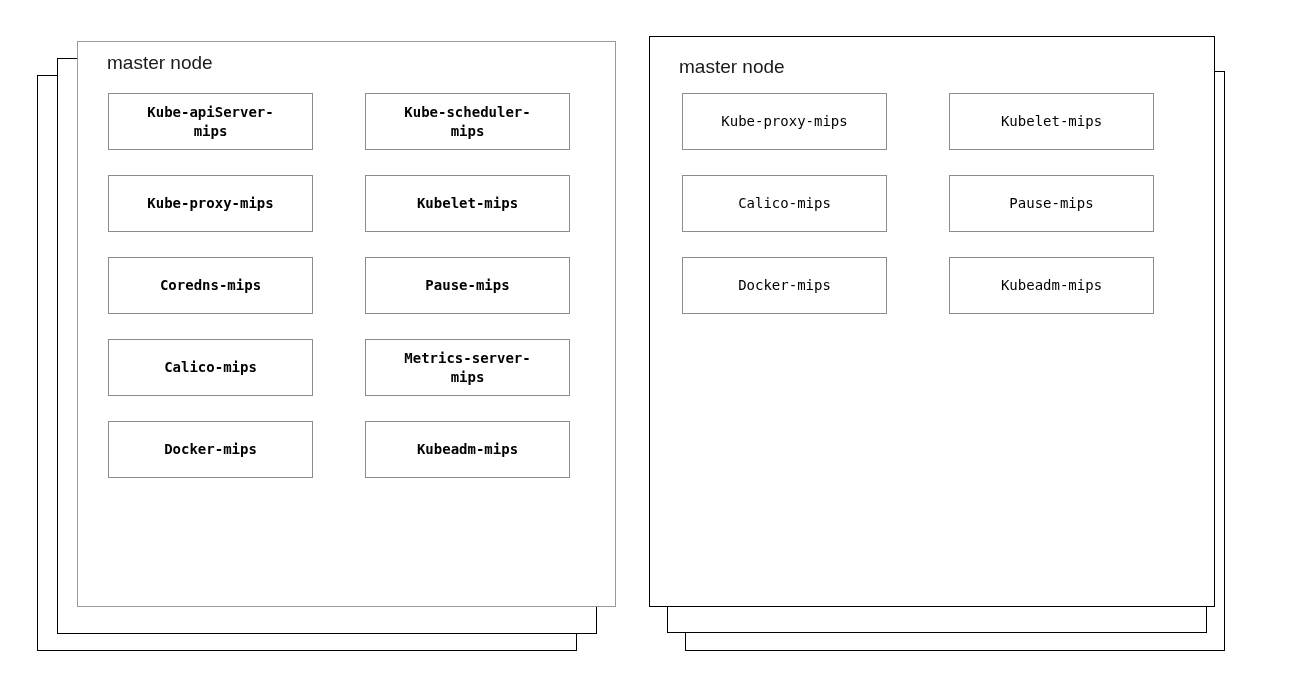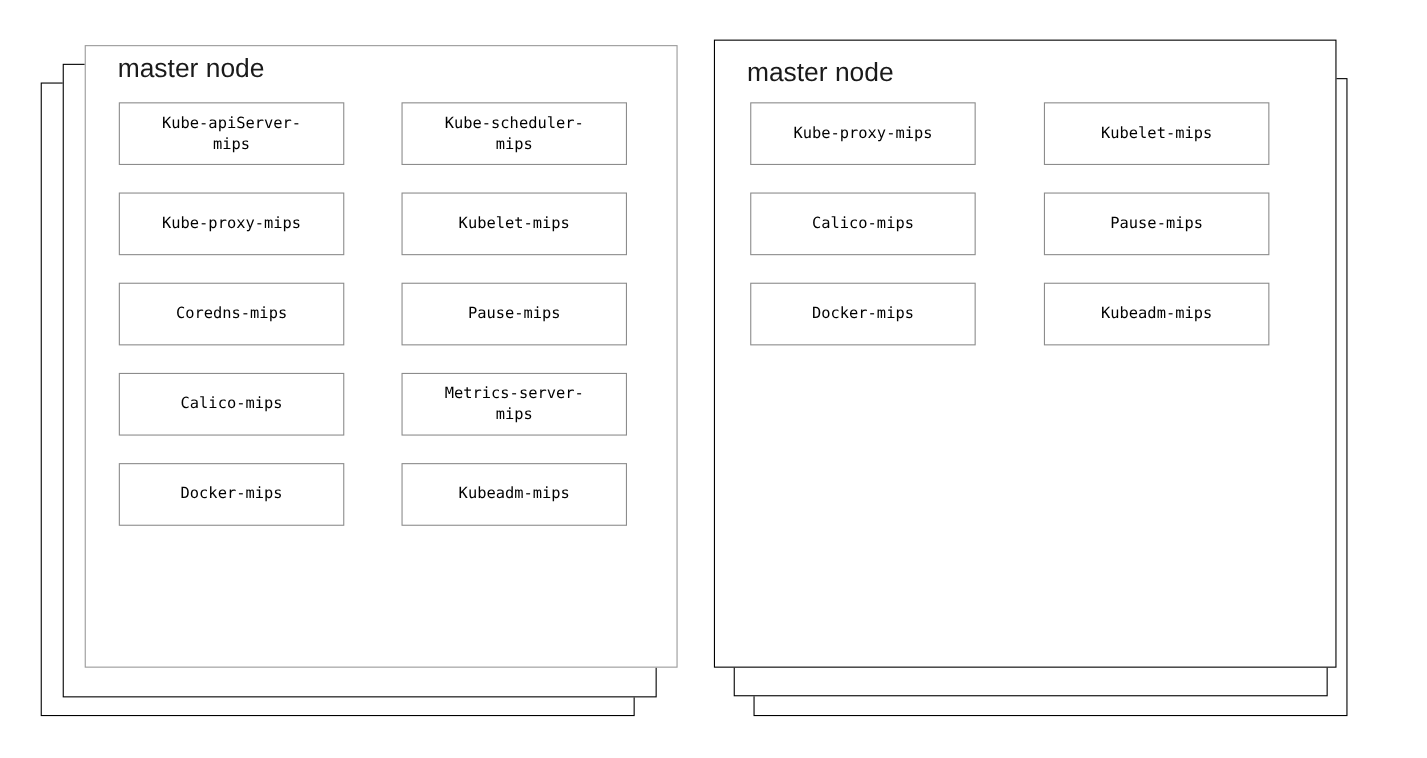--- a/index.html
+++ b/index.html
@@ -36,21 +36,21 @@
     border: 1px solid #9a9a9a;
   }
   .card-layer.front-black {
     border: 1px solid #000000;
   }
 
   
   .node-title {
     position: absolute;
     font-family: "Liberation Sans", sans-serif;
-    font-size: 24px;
+    font-size: 19px;
     line-height: 22px;
     color: #1a1a1a;
     white-space: nowrap;
   }
 
   
   .comp-grid {
     position: absolute;
     display: grid;
     grid-template-columns: 205px 205px;
@@ -84,21 +84,21 @@
   <div class="stack">
 
     <div class="card-layer back" style="left:37px; top:75px; width:540px; height:576px;"></div>
 
     <div class="card-layer back" style="left:57px; top:58px; width:540px; height:576px;"></div>
 
     <div class="card-layer front" style="left:77px; top:41px; width:539px; height:566px;"></div>
 
     <div class="node-title" style="left:107px; top:52px;">master node</div>
 
-    <div class="comp-grid" style="left:108px; top:93px;">
+    <div class="comp-grid" style="left:108px; top:93px;font-weight:bold;">
       <div class="comp-box">Kube-apiServer-
 mips</div>
       <div class="comp-box">Kube-scheduler-
 mips</div>
       <div class="comp-box">Kube-proxy-mips</div>
       <div class="comp-box">Kubelet-mips</div>
       <div class="comp-box">Coredns-mips</div>
       <div class="comp-box">Pause-mips</div>
       <div class="comp-box">Calico-mips</div>
       <div class="comp-box">Metrics-server-

